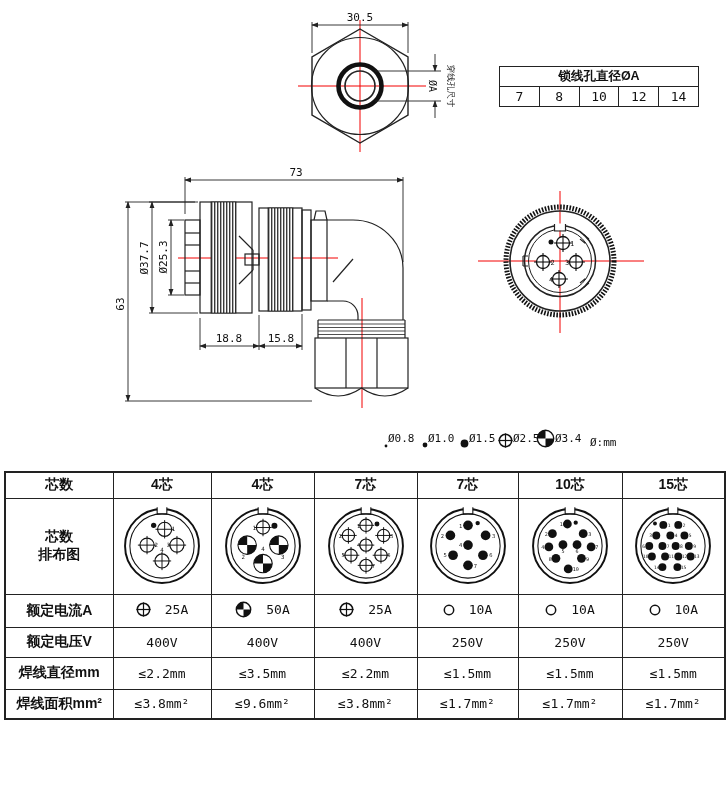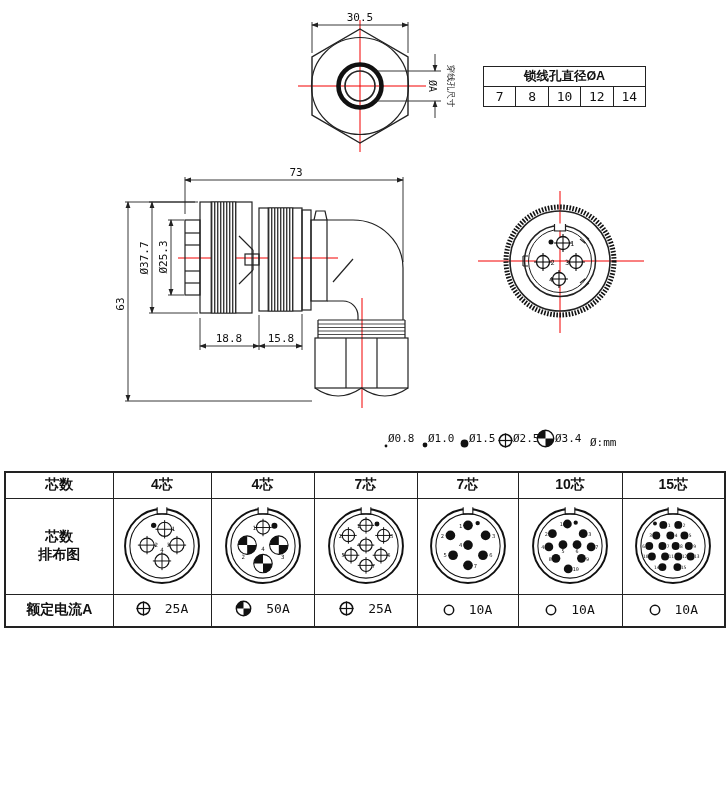--- a/index.html
+++ b/index.html
@@ -2,21 +2,21 @@
 <html><head>
 <meta charset="utf-8">
 <style>
   html,body{margin:0;padding:0;background:#fff;}
   .stage{position:relative;width:728px;height:803px;background:#fff;overflow:hidden;
          font-family:"Liberation Sans",sans-serif;color:#111;}
   .abs{position:absolute;}
   svg text{font-family:"DejaVu Sans Mono",monospace;fill:#111;}
 
   
-  .lock-table{position:absolute;left:483px;top:66px;width:163px;border-collapse:collapse;}
+  .lock-table{position:absolute;left:499px;top:66px;width:200px;border-collapse:collapse;}
   .lock-table td{border:1px solid #222;text-align:center;vertical-align:middle;padding:0;}
   .lock-table .lt-title{font-size:12.5px;font-weight:700;height:19px;}
   .lock-table .lt-val{font-family:"DejaVu Sans Mono",monospace;font-size:13px;height:19px;width:20%;}
 
   
   #legend{position:absolute;left:384px;top:427px;display:flex;align-items:flex-end;}
   .leg-item{width:38px;display:flex;align-items:center;}
   .leg-sym{height:21px;display:flex;align-items:flex-end;justify-content:center;margin-bottom:2px;}
   .leg-lab{font-family:"DejaVu Sans Mono",monospace;font-size:11px;white-space:nowrap;}
   .leg-unit{margin-left:16px;font-family:"DejaVu Sans Mono",monospace;font-size:11px;padding-bottom:1px;}
@@ -489,16 +489,43 @@
             </span></td>
       <td class="val"><span class="cursym">
               <i>
                 <svg width="12" height="12">
                   <circle cx="6" cy="6" r="4.7" fill="none" stroke="#111" stroke-width="1.5"></circle>
                 </svg>
               </i>
               <span>10A</span>
             </span></td>
     </tr>
+    <tr class="h3">
+      <td class="lbl">额定电压V</td>
+      <td class="val">400V</td>
+      <td class="val">400V</td>
+      <td class="val">400V</td>
+      <td class="val">250V</td>
+      <td class="val">250V</td>
+      <td class="val">250V</td>
+    </tr>
+    <tr class="h4">
+      <td class="lbl">焊线直径mm</td>
+      <td class="val">≤2.2mm</td>
+      <td class="val">≤3.5mm</td>
+      <td class="val">≤2.2mm</td>
+      <td class="val">≤1.5mm</td>
+      <td class="val">≤1.5mm</td>
+      <td class="val">≤1.5mm</td>
+    </tr>
+    <tr class="h5">
+      <td class="lbl">焊线面积mm²</td>
+      <td class="val">≤3.8mm²</td>
+      <td class="val">≤9.6mm²</td>
+      <td class="val">≤3.8mm²</td>
+      <td class="val">≤1.7mm²</td>
+      <td class="val">≤1.7mm²</td>
+      <td class="val">≤1.7mm²</td>
+    </tr>
   </tbody>
     </table>
 
 </div>
 
 </body></html>

